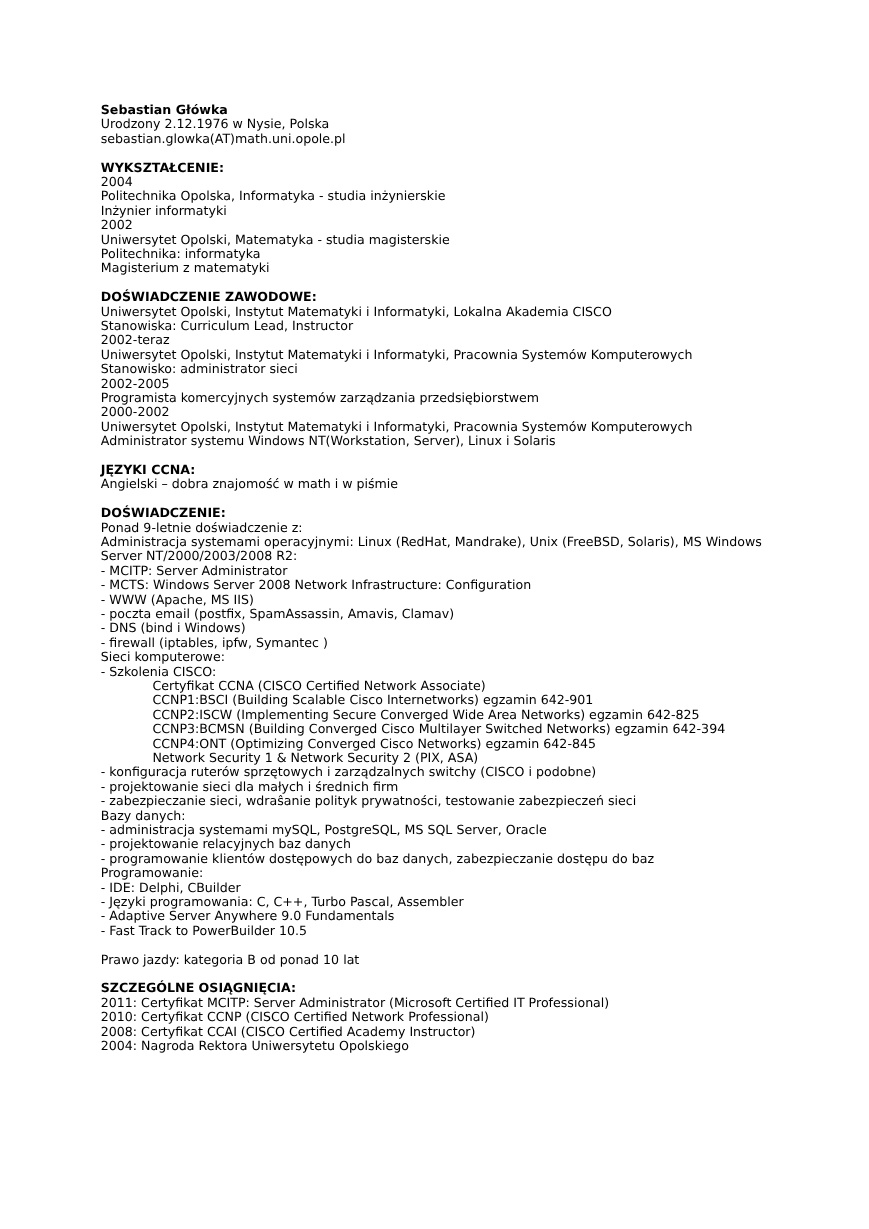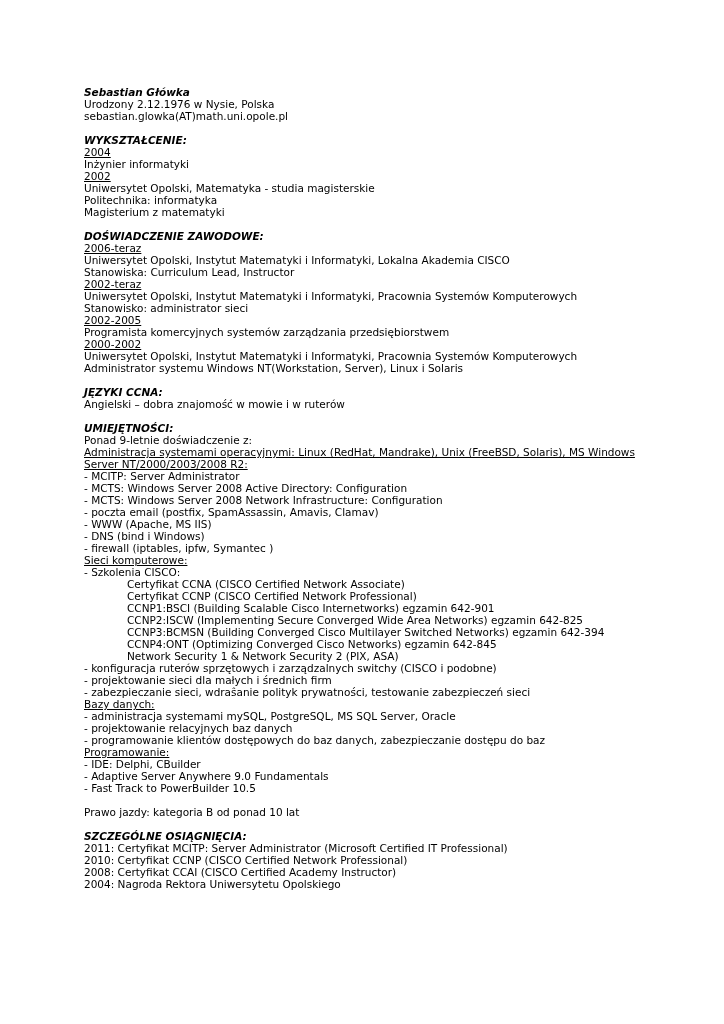--- a/index.html
+++ b/index.html
@@ -15,89 +15,88 @@
     left: 84px;
     top: 86px;
     width: 562px;
     font-family: "DejaVu Sans", "Liberation Sans", sans-serif;
     font-size: 10.5px;
     line-height: 12px;
     color: #000000;
   }
   .block { margin-bottom: 12px; }
   .line { min-height: 12px; }
-  .bold { font-weight: bold; font-style: italic; }
-  .underline { text-decoration: underline; }
+  .bold { font-weight: bold; }
+  .underline { }
   .indent { padding-left: 43px; }
 </style>
 </head>
 <body>
 
 <div id="cv-content">
     <div class="block">
       <div class="line bold">Sebastian Główka</div>
       <div class="line">Urodzony 2.12.1976 w Nysie, Polska</div>
       <div class="line">sebastian.glowka(AT)math.uni.opole.pl</div>
     </div>
     <div class="block">
       <div class="line bold">WYKSZTAŁCENIE:</div>
       <div class="line underline">2004</div>
+      <div class="line">Politechnika Opolska, Informatyka - studia inżynierskie</div>
       <div class="line">Inżynier informatyki</div>
       <div class="line underline">2002</div>
       <div class="line">Uniwersytet Opolski, Matematyka - studia magisterskie</div>
       <div class="line">Politechnika: informatyka</div>
       <div class="line">Magisterium z matematyki</div>
     </div>
     <div class="block">
       <div class="line bold">DOŚWIADCZENIE ZAWODOWE:</div>
-      <div class="line underline">2006-teraz</div>
       <div class="line">Uniwersytet Opolski, Instytut Matematyki i Informatyki, Lokalna Akademia CISCO</div>
       <div class="line">Stanowiska: Curriculum Lead, Instructor</div>
       <div class="line underline">2002-teraz</div>
       <div class="line">Uniwersytet Opolski, Instytut Matematyki i Informatyki, Pracownia Systemów Komputerowych</div>
       <div class="line">Stanowisko: administrator sieci</div>
       <div class="line underline">2002-2005</div>
       <div class="line">Programista komercyjnych systemów zarządzania przedsiębiorstwem</div>
       <div class="line underline">2000-2002</div>
       <div class="line">Uniwersytet Opolski, Instytut Matematyki i Informatyki, Pracownia Systemów Komputerowych</div>
       <div class="line">Administrator systemu Windows NT(Workstation, Server), Linux i Solaris</div>
     </div>
     <div class="block">
       <div class="line bold">JĘZYKI CCNA:</div>
-      <div class="line">Angielski – dobra znajomość w mowie i w ruterów</div>
+      <div class="line">Angielski – dobra znajomość w math i w piśmie</div>
     </div>
     <div class="block">
-      <div class="line bold">UMIEJĘTNOŚCI:</div>
+      <div class="line bold">DOŚWIADCZENIE:</div>
       <div class="line">Ponad 9-letnie doświadczenie z:</div>
       <div class="line underline">Administracja systemami operacyjnymi: Linux (RedHat, Mandrake), Unix (FreeBSD, Solaris), MS Windows Server NT/2000/2003/2008 R2:</div>
       <div class="line">- MCITP: Server Administrator</div>
-      <div class="line">- MCTS: Windows Server 2008 Active Directory: Configuration</div>
       <div class="line">- MCTS: Windows Server 2008 Network Infrastructure: Configuration</div>
+      <div class="line">- WWW (Apache, MS IIS)</div>
       <div class="line">- poczta email (postfix, SpamAssassin, Amavis, Clamav)</div>
-      <div class="line">- WWW (Apache, MS IIS)</div>
       <div class="line">- DNS (bind i Windows)</div>
       <div class="line">- firewall (iptables, ipfw, Symantec )</div>
       <div class="line underline">Sieci komputerowe:</div>
       <div class="line">- Szkolenia CISCO:</div>
       <div class="line indent">Certyfikat CCNA (CISCO Certified Network Associate)</div>
-      <div class="line indent">Certyfikat CCNP (CISCO Certified Network Professional)</div>
       <div class="line indent">CCNP1:BSCI (Building Scalable Cisco Internetworks) egzamin 642-901</div>
       <div class="line indent">CCNP2:ISCW (Implementing Secure Converged Wide Area Networks) egzamin 642-825</div>
       <div class="line indent">CCNP3:BCMSN (Building Converged Cisco Multilayer Switched Networks) egzamin 642-394</div>
       <div class="line indent">CCNP4:ONT (Optimizing Converged Cisco Networks) egzamin 642-845</div>
       <div class="line indent">Network Security 1 &amp; Network Security 2 (PIX, ASA)</div>
       <div class="line">- konfiguracja ruterów sprzętowych i zarządzalnych switchy (CISCO i podobne)</div>
       <div class="line">- projektowanie sieci dla małych i średnich firm</div>
       <div class="line">- zabezpieczanie sieci, wdraŝanie polityk prywatności, testowanie zabezpieczeń sieci</div>
       <div class="line underline">Bazy danych:</div>
       <div class="line">- administracja systemami mySQL, PostgreSQL, MS SQL Server, Oracle</div>
       <div class="line">- projektowanie relacyjnych baz danych</div>
       <div class="line">- programowanie klientów dostępowych do baz danych, zabezpieczanie dostępu do baz</div>
       <div class="line underline">Programowanie:</div>
       <div class="line">- IDE: Delphi, CBuilder</div>
+      <div class="line">- Języki programowania: C, C++, Turbo Pascal, Assembler</div>
       <div class="line">- Adaptive Server Anywhere 9.0 Fundamentals</div>
       <div class="line">- Fast Track to PowerBuilder 10.5</div>
     </div>
     <div class="block">
       <div class="line">Prawo jazdy: kategoria B od ponad 10 lat</div>
     </div>
     <div class="block">
       <div class="line bold">SZCZEGÓLNE OSIĄGNIĘCIA:</div>
       <div class="line">2011: Certyfikat MCITP: Server Administrator (Microsoft Certified IT Professional)</div>
       <div class="line">2010: Certyfikat CCNP (CISCO Certified Network Professional)</div>

